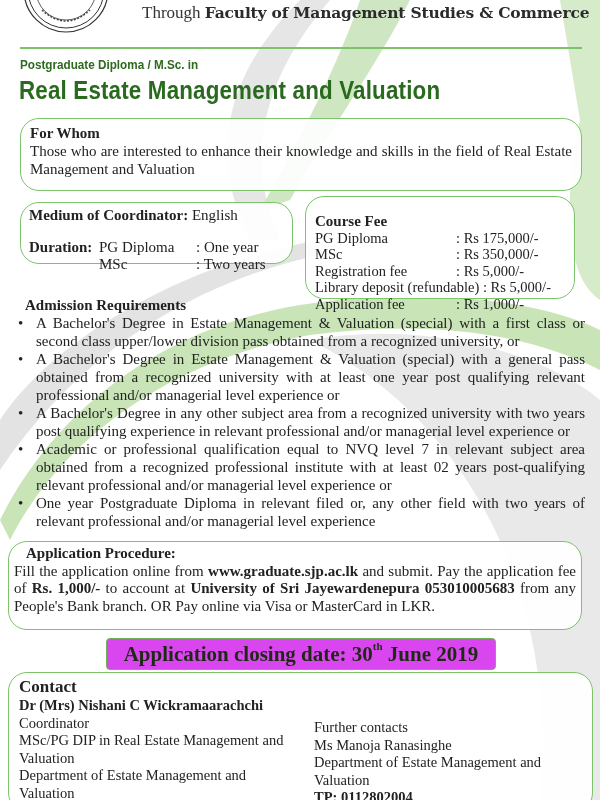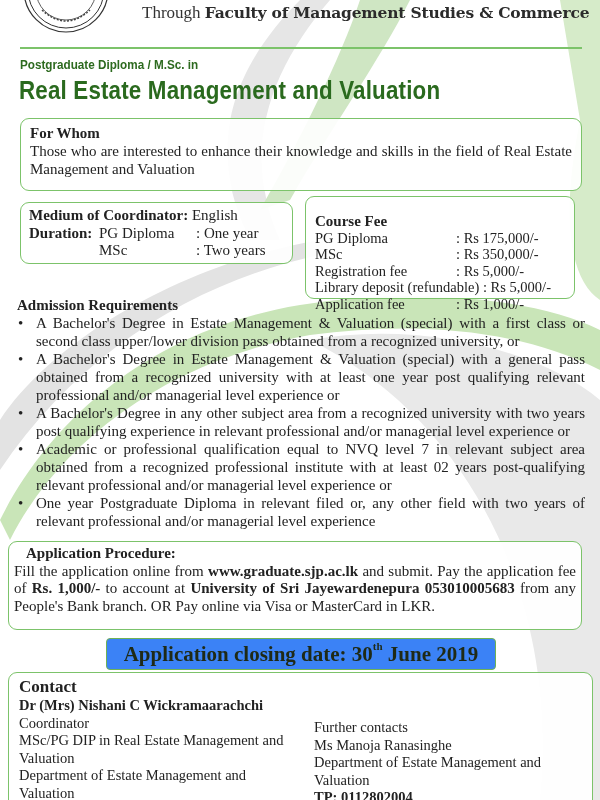--- a/index.html
+++ b/index.html
@@ -8,40 +8,40 @@
   .bg { position:absolute; left:0; top:0; width:600px; height:800px; z-index:0; }
   .layer { position:absolute; z-index:1; }
   .logo { left:22px; top:-38px; width:88px; height:76px; }
   .through { left:142px; top:3px; font-size:17px; color:#333; white-space:nowrap; }
   .through b { font-family:"DejaVu Serif", serif; font-weight:bold; font-size:15.5px; color:#2b2b2b; letter-spacing:-0.2px; }
   .hr-top { left:20px; top:47px; width:562px; height:2px; background:#7cc36a; }
   .subtitle { left:20px; top:57px; font-family:"Liberation Sans", sans-serif; font-weight:bold; font-size:13px;
               color:#2d6a1f; transform:scaleX(0.9); transform-origin:left; white-space:nowrap; }
   .title { left:19px; top:75px; font-family:"Liberation Sans", sans-serif; font-weight:bold; font-size:26px;
            color:#2a6a1e; transform:scaleX(0.86); transform-origin:left; white-space:nowrap; letter-spacing:0.2px;}
-  .box { position:absolute; z-index:1; border:1.5px solid #7cc36a; border-radius:9px; background:rgba(255,255,255,0.92); box-sizing:border-box; }
+  .box { position:absolute; z-index:1; border:1.5px solid #7cc36a; border-radius:19px; background:rgba(255,255,255,0.92); box-sizing:border-box; }
   .forwhom { left:20px; top:118px; width:562px; height:73px; padding:5px 9px; font-size:15px; line-height:18px; }
   .forwhom .h { font-weight:bold; }
   .forwhom .t { text-align:justify; text-align-last:left; }
   .medium { left:20px; top:202px; width:273px; height:62px; padding:4px 8px; font-size:15px; line-height:17.5px; }
-  .medium table { border-collapse:collapse; }
+  .medium table { border-collapse:collapse;margin-top:14px; }
   .medium td { padding:0; vertical-align:top; white-space:nowrap; }
   .fee { left:305px; top:196px; width:270px; height:103px; padding:16px 9px; font-size:14.5px; line-height:16.5px; }
   .fee .h { font-weight:bold; font-size:15px; }
   .fee table { border-collapse:collapse; }
   .fee td { padding:0; white-space:nowrap; }
   .adm { left:15px; top:296px; width:570px; font-size:15px; line-height:18px; }
-  .adm .h { font-weight:bold; margin-left:2px; }
+  .adm .h { font-weight:bold; margin-left:10px; }
   .adm ul { margin:0; padding:0; list-style:none; }
   .adm li { position:relative; padding-left:21px; text-align:justify; text-align-last:left; }
   .adm li .bul { position:absolute; left:3px; top:0; }
   .proc { left:8px; top:541px; width:574px; height:89px; padding:3px 5px; font-size:15px; line-height:17.5px; }
   .proc .h { font-weight:bold;margin-left:12px; }
   .proc .t { text-align:justify; text-align-last:left; }
-  .closing { left:106px; top:638px; width:390px; height:32px; background:#3b82f6; border:1.5px solid #6fb255; border-radius:4px;
+  .closing { left:106px; top:638px; width:390px; height:32px; background:#d946ef; border:1.5px solid #6fb255; border-radius:4px;
              box-sizing:border-box; text-align:center; font-weight:bold; font-size:21px; line-height:30px; color:#1f2a16; }
   .closing sup { font-size:11px; vertical-align:top; line-height:14px; }
   .contact { left:8px; top:672px; width:585px; height:140px; padding:2px 10px; font-size:14.5px; line-height:17.5px; }
   .contact .col1 { position:absolute; left:10px; top:4px; width:285px; }
   .contact .col2 { position:absolute; left:305px; top:2px; width:275px;margin-top:44px; }
   .contact .h { font-weight:bold; font-size:17px; line-height:20px; }
   .contact .b { font-weight:bold; }
 </style>
 </head>
 <body>

